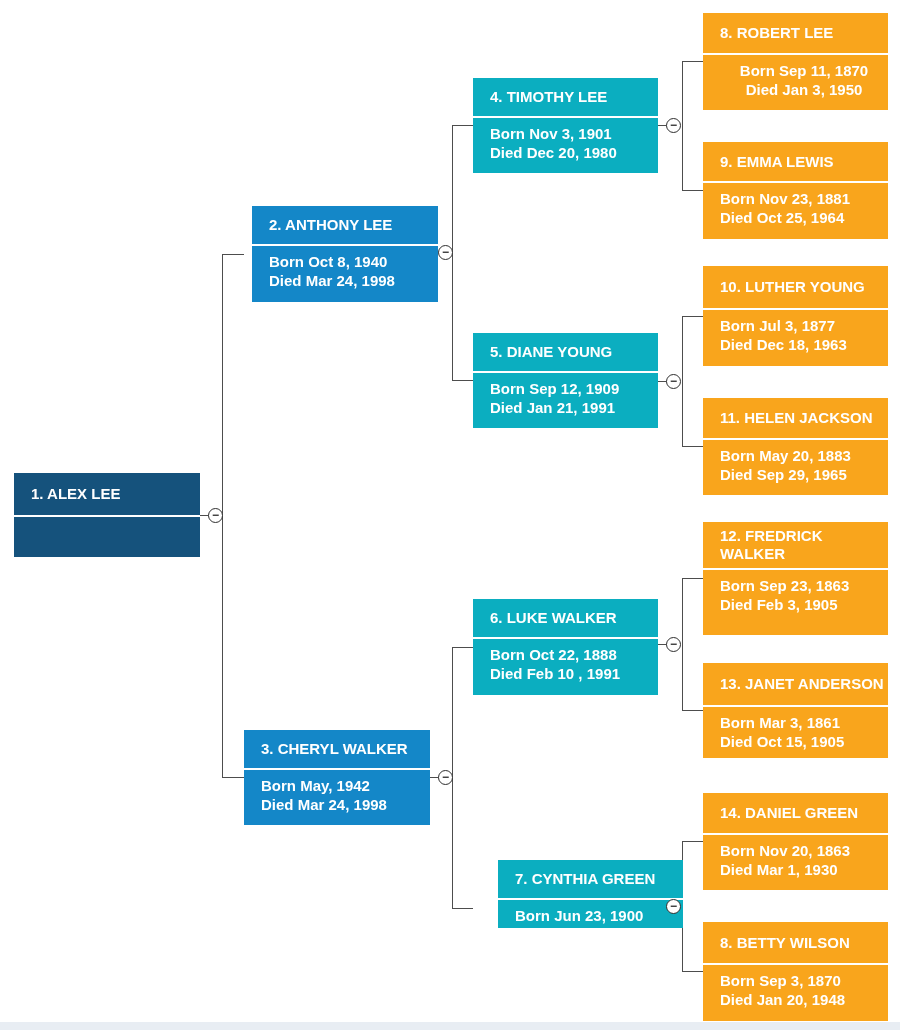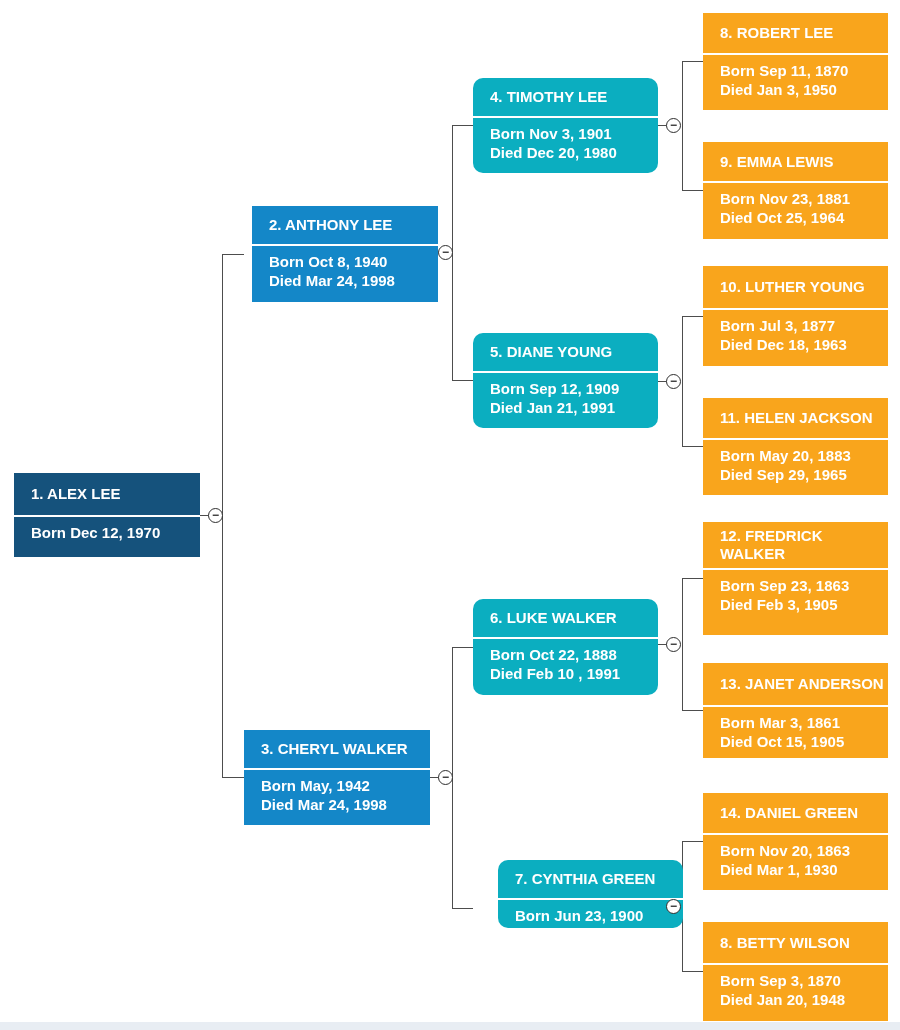--- a/index.html
+++ b/index.html
@@ -3,21 +3,21 @@
 <meta charset="utf-8">
 <style>
   html,body{margin:0;padding:0;background:#fff;}
   #canvas{
     position:relative;width:900px;height:1030px;background:#ffffff;overflow:hidden;
     font-family:"Liberation Sans","DejaVu Sans",sans-serif;
   }
   .card{position:absolute;color:#ffffff;font-weight:bold;box-sizing:border-box;}
   .gen1{background:#15527C;}
   .gen2{background:#1487C8;}
-  .gen3{background:#0BAEC0;border-radius:10px;}
+  .gen3{background:#0BAEC0;}
   .gen4{background:#F9A51C;}
   .card .hd{
     display:flex;align-items:center;box-sizing:border-box;
     padding:0 0 0 17px;border-bottom:2px solid #ffffff;
     font-size:15px;line-height:18px;
   }
   .card .bd{padding:6px 0 0 17px;font-size:15px;line-height:19px;}
   .vline,.hline{position:absolute;background:#4d4d4d;}
   .vline{width:1px;}
   .hline{height:1px;}
@@ -83,24 +83,20 @@
     </div>
   <div class="node-toggle" style="left:666px;top:637px;">
       <span>−</span>
     </div>
   <div class="node-toggle" style="left:666px;top:899px;">
       <span>−</span>
     </div>
 
   <div class="card gen1" style="left:14px;top:473px;width:186px;height:84px;">
     <div class="hd" style="height:44px;">1. ALEX LEE</div>
-    <div class="bd">
-      <div>Born Dec 12, 1970</div>
-      <div></div>
-    </div>
   </div>
 
   <div class="card gen2" style="left:252px;top:206px;width:186px;height:96px;">
     <div class="hd" style="height:40px;">2. ANTHONY LEE</div>
     <div class="bd">
       <div>Born Oct 8, 1940</div>
       <div>Died Mar 24, 1998</div>
     </div>
   </div>
 
@@ -137,21 +133,21 @@
   </div>
 
   <div class="card gen3" style="left:498px;top:860px;width:185px;height:68px;">
     <div class="hd" style="height:40px;">7. CYNTHIA GREEN</div>
     <div class="bd">
       <div>Born Jun 23, 1900</div>
       <div>Died Oct 1, 1950</div>
     </div>
   </div>
 
-  <div class="card gen4" style="left:703px;top:13px;width:185px;height:97px;">
+  <div class="card gen4" style="left:703px;top:13px;width:185px;height:97px;text-align:center;">
     <div class="hd" style="height:42px;">8. ROBERT LEE</div>
     <div class="bd">
       <div>Born Sep 11, 1870</div>
       <div>Died Jan 3, 1950</div>
     </div>
   </div>
 
   <div class="card gen4" style="left:703px;top:142px;width:185px;height:97px;">
     <div class="hd" style="height:41px;">9. EMMA LEWIS</div>
     <div class="bd">

